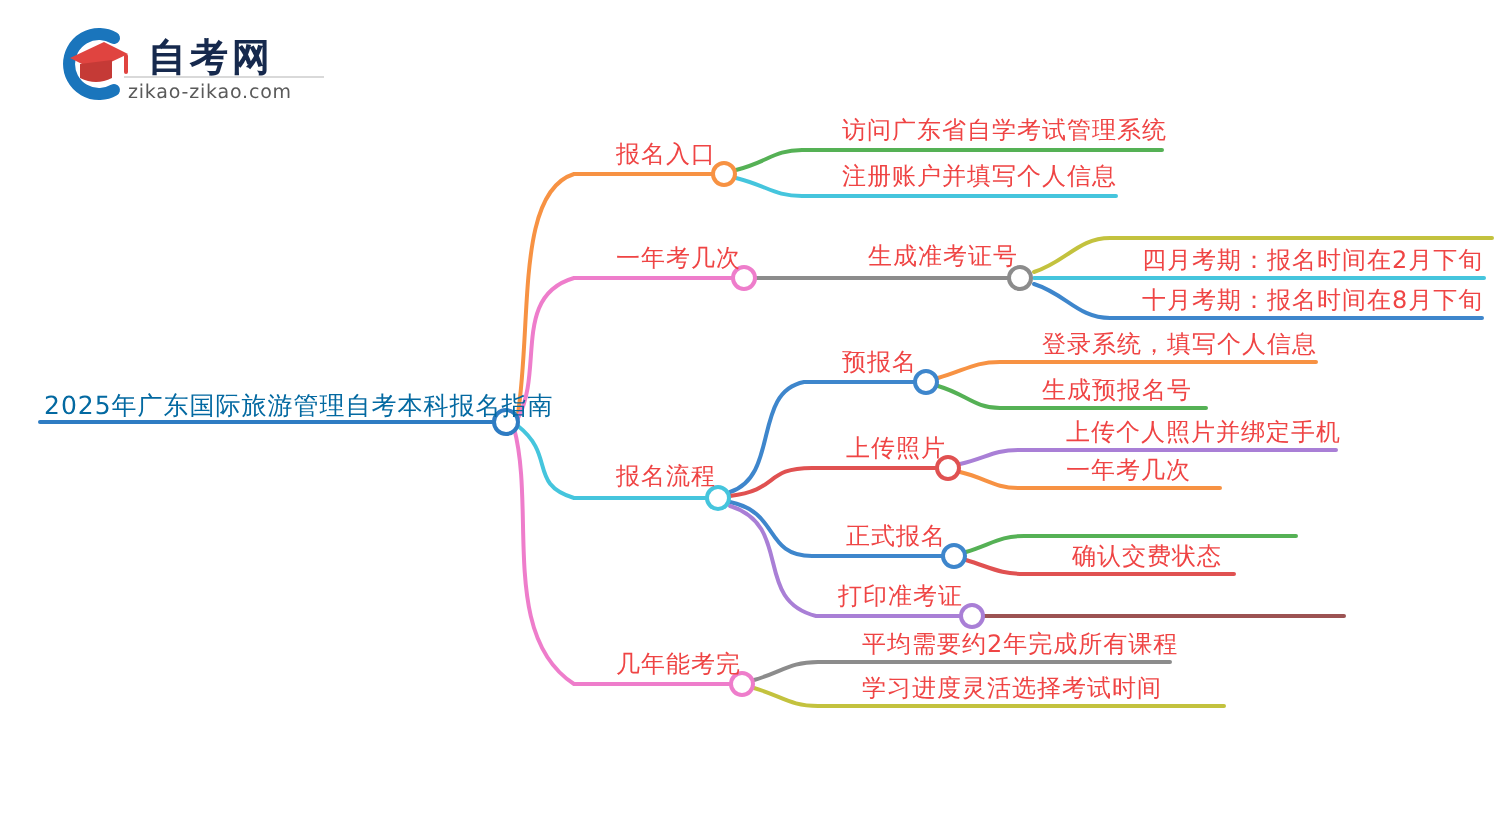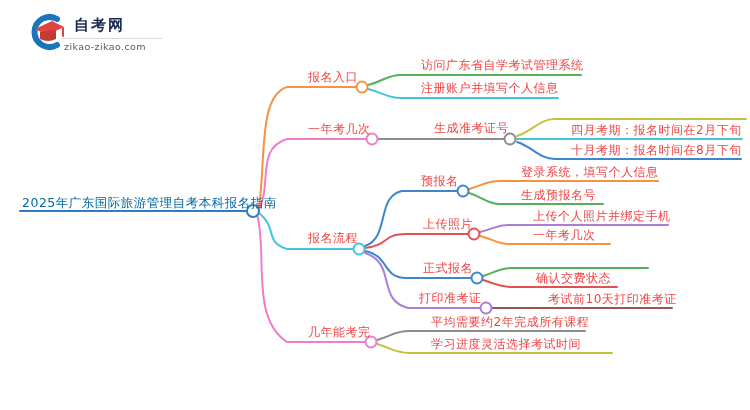--- a/index.html
+++ b/index.html
@@ -10,21 +10,21 @@
   }
   svg.edges{position:absolute;left:0;top:0;}
   .node{
     position:absolute;font-size:12px;color:#ef4444;white-space:nowrap;
     line-height:13px;letter-spacing:0.5px;
   }
   .root-label{font-size:12.5px;color:#0369a1;}
   .logo{position:absolute;left:26px;top:10px;width:130px;}
   .logo-icon{position:absolute;left:0;top:2px;}
   .logo-title{
-    position:absolute;left:48px;top:6px;font-size:15px;font-weight:bold;
+    position:absolute;left:48px;top:6px;font-size:19px;font-weight:bold;
     color:#16294d;letter-spacing:2px;
   }
   .logo-rule{position:absolute;left:36px;top:28px;width:100px;height:1px;background:#d9d9d9;}
   .logo-domain{position:absolute;left:38px;top:31px;font-size:9.5px;color:#5a5a5a;letter-spacing:0.4px;}
 </style>
 </head>
 <body>
 
 <div class="canvas">
 
@@ -100,19 +100,18 @@
   <div class="node" style="left:308px;top:232px">报名流程</div>
   <div class="node" style="left:421px;top:175px">预报名</div>
   <div class="node" style="left:521px;top:166px">登录系统，填写个人信息</div>
   <div class="node" style="left:521px;top:189px">生成预报名号</div>
   <div class="node" style="left:423px;top:218px">上传照片</div>
   <div class="node" style="left:533px;top:210px">上传个人照片并绑定手机</div>
   <div class="node" style="left:533px;top:229px">一年考几次</div>
   <div class="node" style="left:423px;top:262px">正式报名</div>
   <div class="node" style="left:536px;top:272px">确认交费状态</div>
   <div class="node" style="left:419px;top:292px">打印准考证</div>
-  <div class="node" style="left:548px;top:293px">考试前10天打印准考证</div>
 
   <div class="node" style="left:308px;top:326px">几年能考完</div>
   <div class="node" style="left:431px;top:316px">平均需要约2年完成所有课程</div>
   <div class="node" style="left:431px;top:338px">学习进度灵活选择考试时间</div>
 
 </div>
 
 </body></html>

